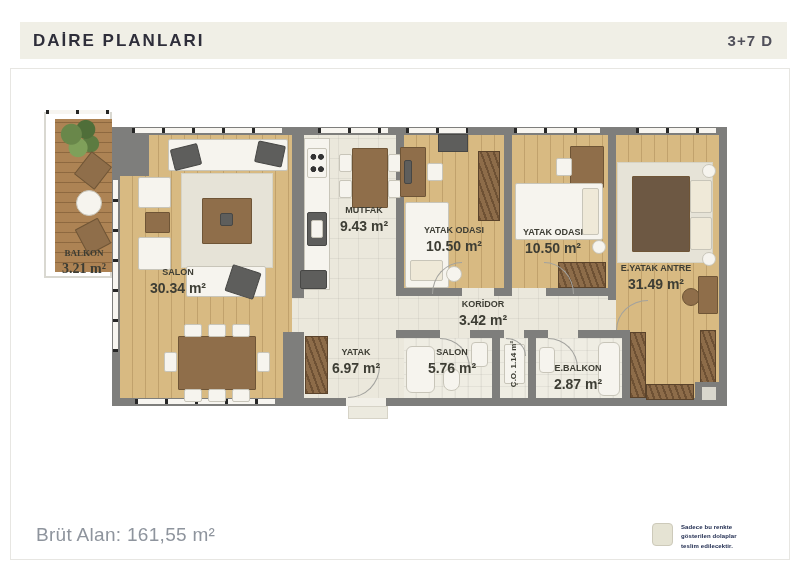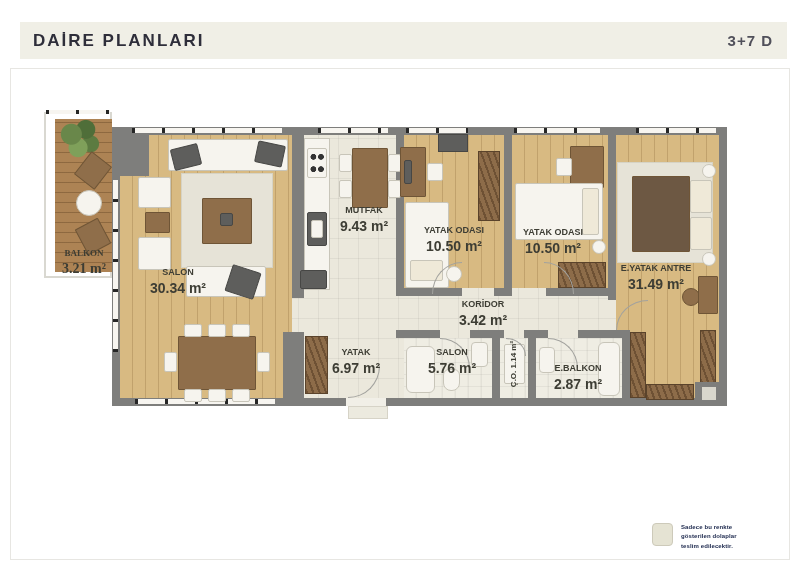--- a/index.html
+++ b/index.html
@@ -225,20 +225,21 @@
       <div class="area">5.76 m²</div>
   </div>
   <div class="rlabel-rot" style="left:514px;top:364px;">
     <span>Ç.O.</span> <span>1.14 m²</span>
   </div>
   <div class="rlabel" style="left:578px;top:363px;">
     <div>E.BALKON</div>
       <div class="area">2.87 m²</div>
   </div>
 
+  <div class="gross">Brüt Alan: 161,55 m²</div>
   <div class="legend">
     <div class="legend-swatch"></div>
     <div class="legend-text">
       <div>Sadece bu renkte</div>
       <div>gösterilen dolaplar</div>
       <div>teslim edilecektir.</div>
     </div>
   </div>
 
 </div>

